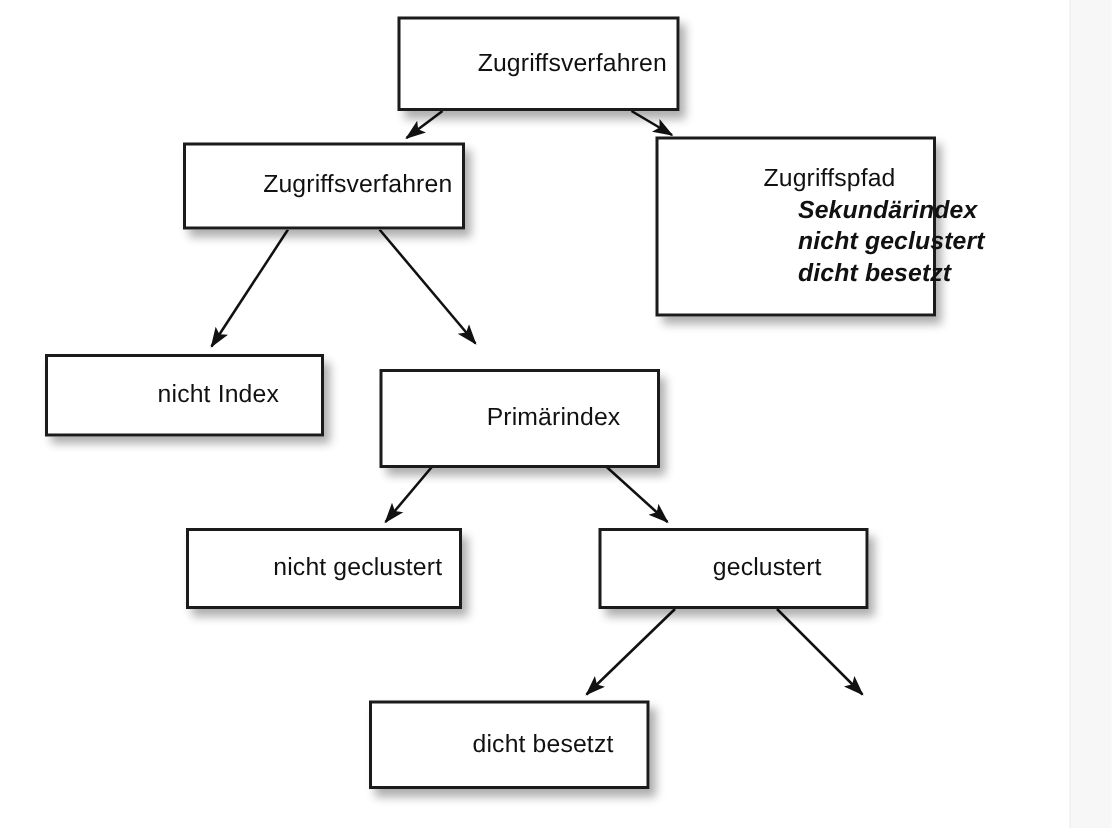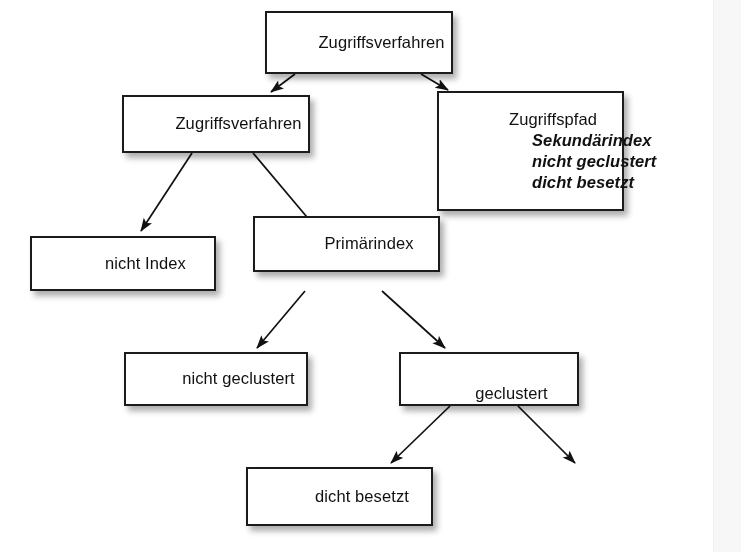--- a/index.html
+++ b/index.html
@@ -117,33 +117,33 @@
       <span class="line italic">dicht besetzt</span>
     </span>
   </div>
 
   <div class="node" style="left:30px; top:236px; width:186px; height:55px;">
     <span class="lines">
       <span class="line">nicht Index</span>
     </span>
   </div>
 
-  <div class="node" style="left:253px; top:216px; width:187px; height:56px;">
+  <div class="node" style="left:253px; top:246px; width:187px; height:66px;">
     <span class="lines">
       <span class="line">Primärindex</span>
     </span>
   </div>
 
   <div class="node" style="left:124px; top:352px; width:184px; height:54px;">
     <span class="lines">
       <span class="line">nicht geclustert</span>
     </span>
   </div>
 
-  <div class="node" style="left:399px; top:352px; width:180px; height:54px;align-items:flex-end;">
+  <div class="node" style="left:399px; top:352px; width:180px; height:54px;">
     <span class="lines">
       <span class="line">geclustert</span>
     </span>
   </div>
 
   <div class="node" style="left:246px; top:467px; width:187px; height:59px;">
     <span class="lines">
       <span class="line">dicht besetzt</span>
     </span>
   </div>

